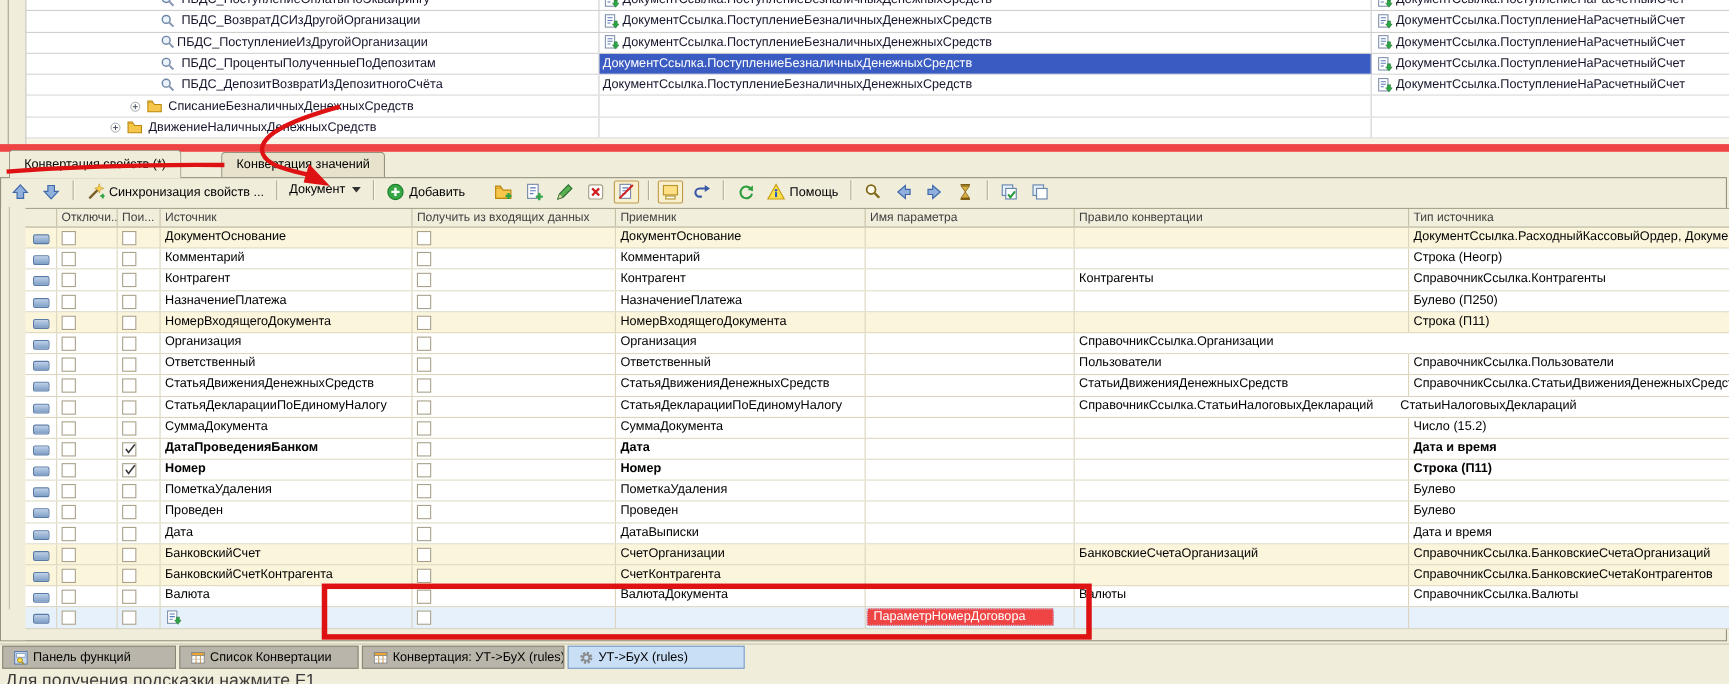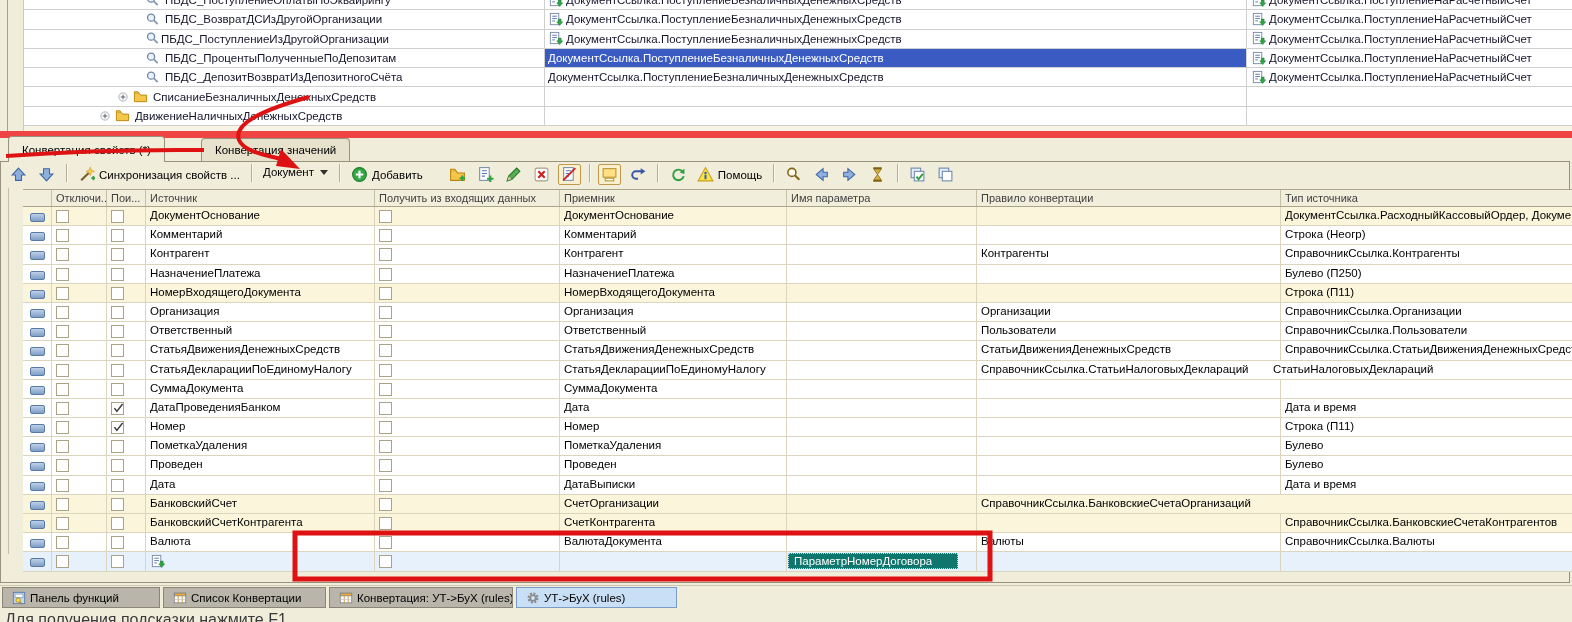--- a/index.html
+++ b/index.html
@@ -49,28 +49,28 @@
   #ghead .hc{box-sizing:border-box;border-right:1px solid #C6C1A6;padding:2px 0 0 4px;overflow:hidden;white-space:nowrap}
   .grow{display:flex;height:19.2px;box-sizing:border-box;border-bottom:1px solid #DAD5BC;background:#fff;
         font-size:11.5px;white-space:nowrap}
   .grow.shade{background:#FBF5DC}
   .grow.newrow{background:#E6F1FB}
   .gc{box-sizing:border-box;border-right:1px solid #DAD5BC;overflow:hidden;padding-top:1px}
   .gc.txt{padding:2px 0 0 4px}
   .c-grip{width:29px;text-align:center}
   .c-off{width:55px}.c-poi{width:39px}.c-src{width:229px}.c-get{width:185px}
   .c-tgt{width:227px}.c-par{width:190px;position:relative}.c-rule{width:304px}.c-type{flex:1;border-right:none}
-  .bold{font-weight:normal}
+  .bold{font-weight:bold}
   .grip{width:13px;height:7px;margin:5px auto 0;border:1px solid #5A7AA6;border-radius:2px;
         background:linear-gradient(#BDD0E8,#7F9FC6)}
   .cb{width:13px;height:13px;box-sizing:border-box;border:1px solid #ABA28A;background:#fff;
       margin:2px 0 0 4px;position:relative}
   .cb svg{position:absolute;left:0;top:-1px}
   .param-box{position:absolute;left:1px;top:1px;width:170px;height:16px;box-sizing:border-box;
-             background:#0f766e;border:1px dotted #C7D2F2;color:#fff;font-size:11.5px;
+             background:#ef4444;border:1px dotted #C7D2F2;color:#fff;font-size:11.5px;
              padding:1px 0 0 5px;overflow:hidden}
 
   
   #mdi-bar{position:absolute;left:0;top:585px;width:1572px;height:24px;background:#F1EDDB;
            border-top:1px solid #CBC6AE;display:flex;align-items:flex-start;gap:3px;padding-left:2px;box-sizing:border-box}
   .mtab{height:21px;margin-top:1px;box-sizing:border-box;border:1px solid #8A8574;background:#B9B5AA;
         display:flex;align-items:center;gap:4px;padding:0 9px;font-size:11.5px;white-space:nowrap;overflow:hidden}
   .mtab.active{background:#C9DFF6;border-color:#7A9CC6}
   #status-bar{position:absolute;left:5px;top:611px;font-size:16px;color:#3A3A3A;white-space:nowrap}
 
@@ -504,21 +504,20 @@
           </div>
           <div class="gc c-poi">
             <div class="cb"></div>
           </div>
           <div class="gc txt c-src"><span>Организация</span></div>
           <div class="gc c-get">
             <div class="cb"></div>
           </div>
           <div class="gc txt c-tgt"><span>Организация</span></div>
           <div class="gc c-par"><span class="txt" style="padding-left:4px"></span></div>
-          <div class="gc txt c-rule"><span>Организации</span></div>
           <div class="gc txt c-type"><span>СправочникСсылка.Организации</span></div>
         </div>
         <div class="grow">
           <div class="gc c-grip">
             <div class="grip"></div>
           </div>
           <div class="gc c-off">
             <div class="cb"></div>
           </div>
           <div class="gc c-poi">
@@ -581,20 +580,21 @@
           <div class="gc c-poi">
             <div class="cb"></div>
           </div>
           <div class="gc txt c-src"><span>СуммаДокумента</span></div>
           <div class="gc c-get">
             <div class="cb"></div>
           </div>
           <div class="gc txt c-tgt"><span>СуммаДокумента</span></div>
           <div class="gc c-par"><span class="txt" style="padding-left:4px"></span></div>
           <div class="gc txt c-rule"><span></span></div>
+          <div class="gc txt c-type"><span>Число (15.2)</span></div>
         </div>
         <div class="grow">
           <div class="gc c-grip">
             <div class="grip"></div>
           </div>
           <div class="gc c-off">
             <div class="cb"></div>
           </div>
           <div class="gc c-poi">
             <div class="cb">
@@ -701,20 +701,21 @@
           </div>
           <div class="gc c-poi">
             <div class="cb"></div>
           </div>
           <div class="gc txt c-src"><span>БанковскийСчет</span></div>
           <div class="gc c-get">
             <div class="cb"></div>
           </div>
           <div class="gc txt c-tgt"><span>СчетОрганизации</span></div>
           <div class="gc c-par"><span class="txt" style="padding-left:4px"></span></div>
+          <div class="gc txt c-rule"><span>БанковскиеСчетаОрганизаций</span></div>
           <div class="gc txt c-type"><span>СправочникСсылка.БанковскиеСчетаОрганизаций</span></div>
         </div>
         <div class="grow shade">
           <div class="gc c-grip">
             <div class="grip"></div>
           </div>
           <div class="gc c-off">
             <div class="cb"></div>
           </div>
           <div class="gc c-poi">

